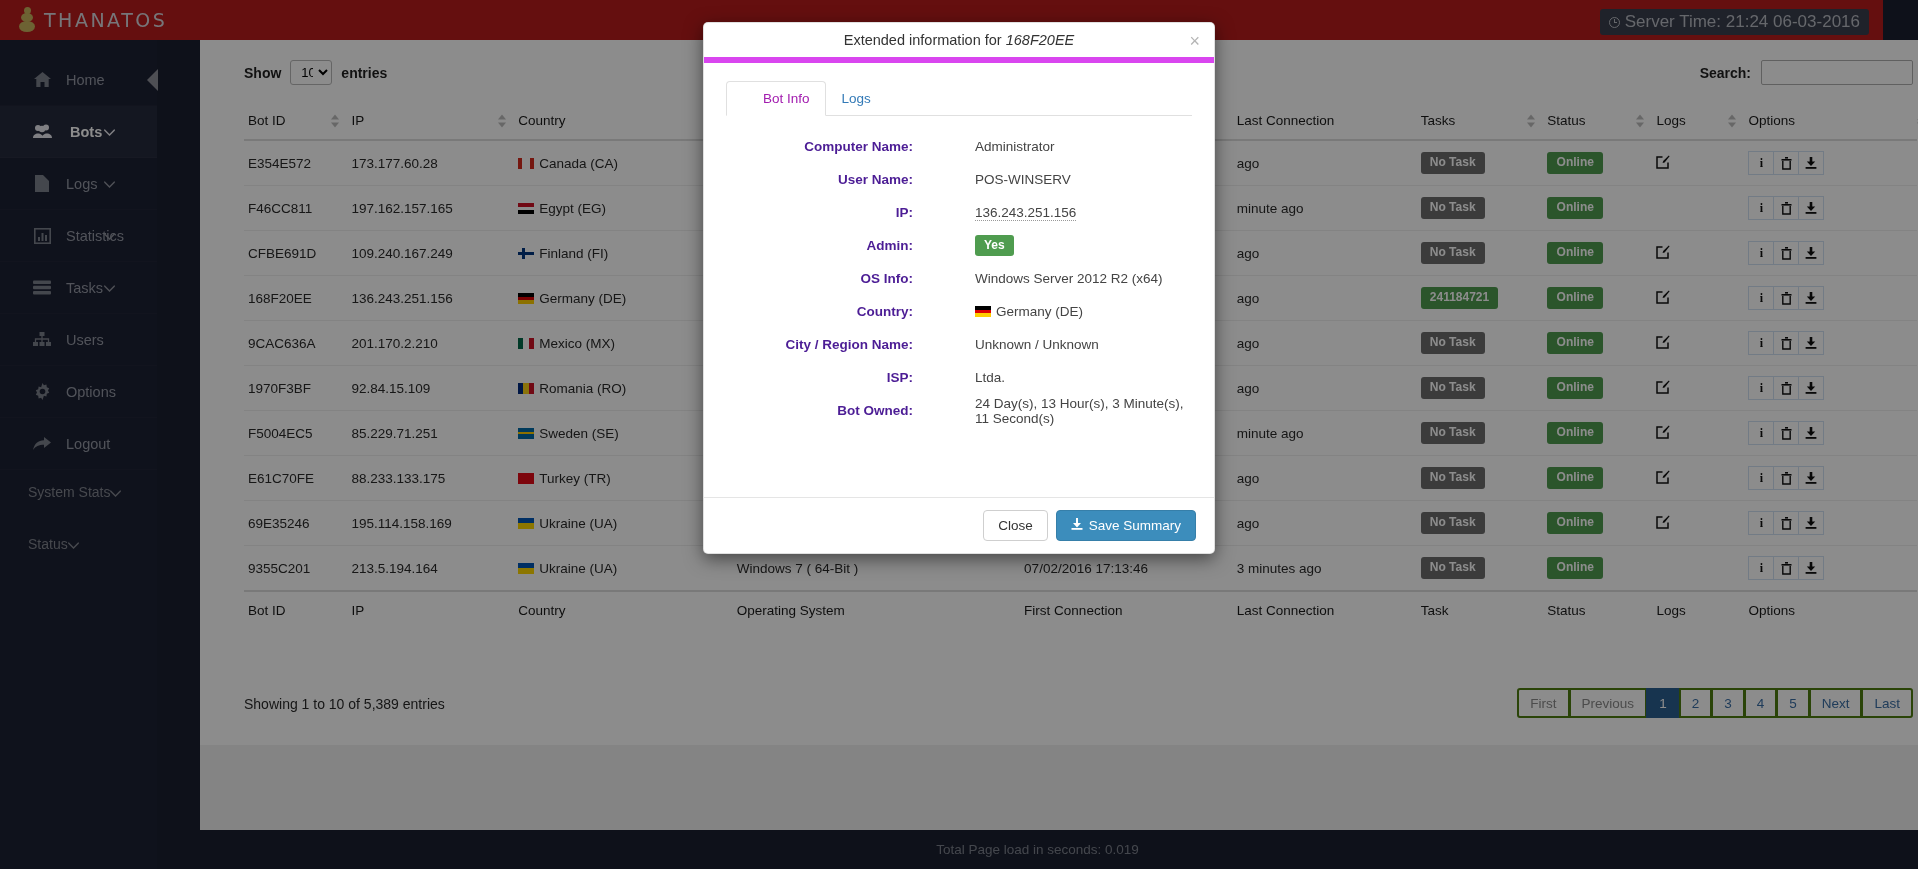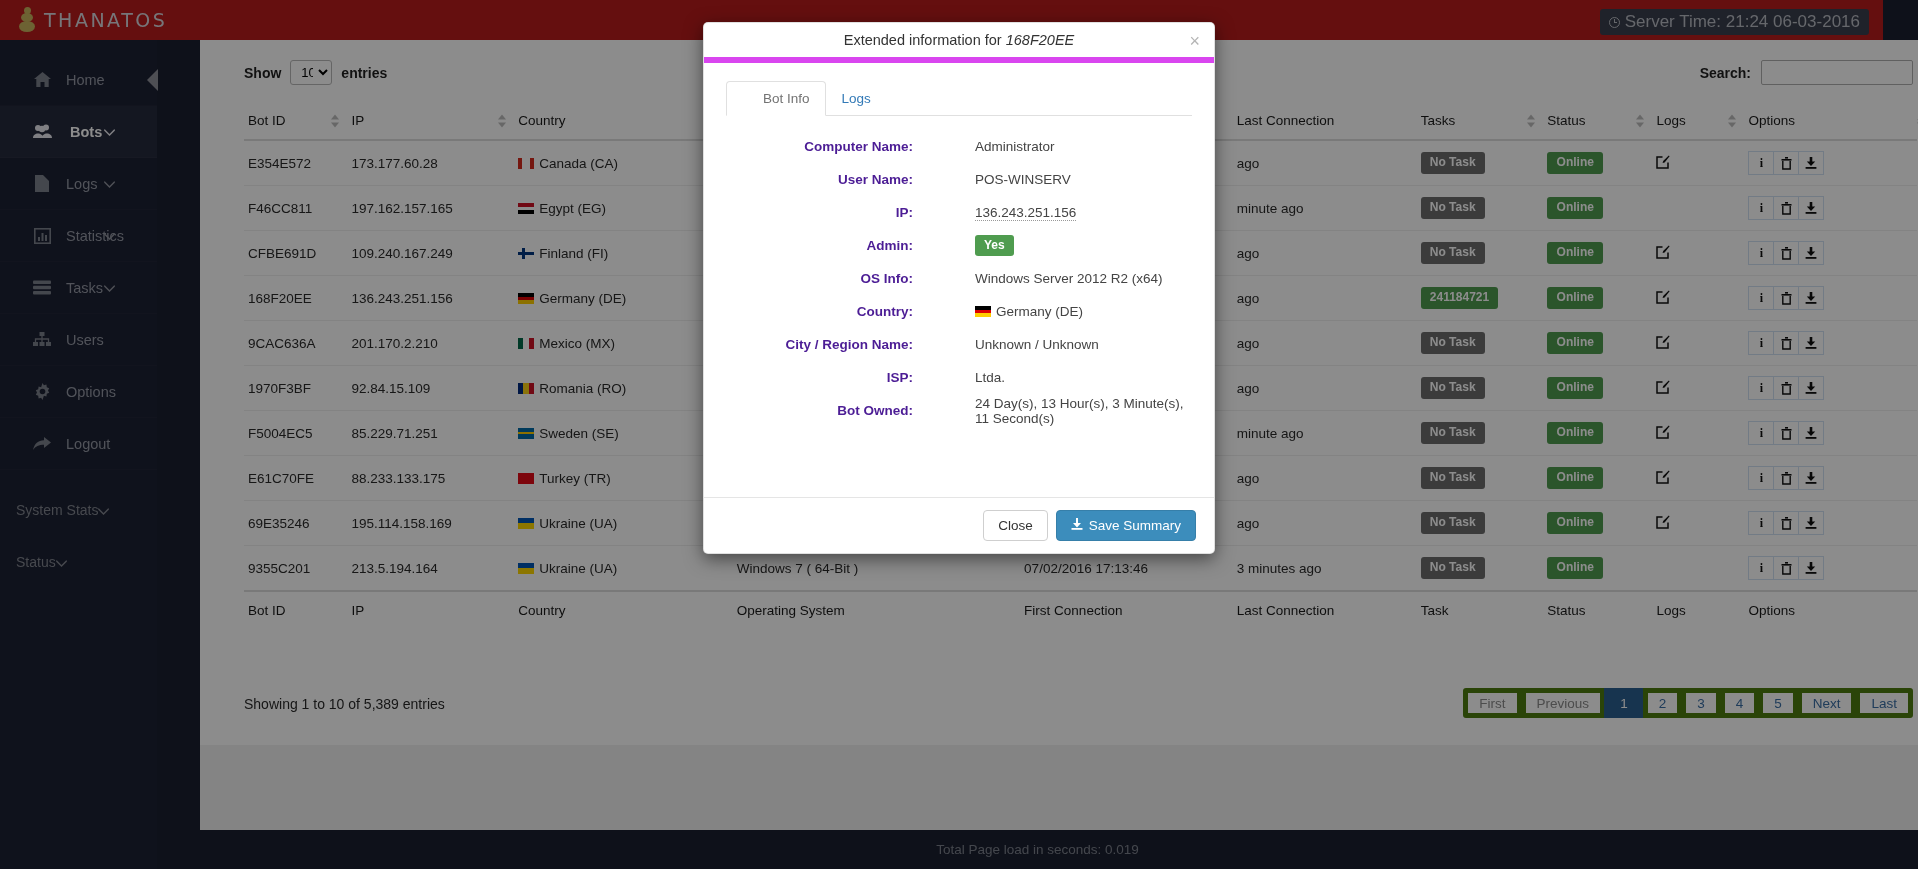--- a/index.html
+++ b/index.html
@@ -68,22 +68,22 @@
     position:absolute; right:42px; top:50%; transform:translateY(-50%);
     color:#8d919c; font-size:11px;
   }
   .nav-item.active .caret{ color:#e8e8ee; }
   #active-arrow{
     position:absolute; right:-1px; top:50%; transform:translateY(-50%);
     width:0;height:0;border-top:11px solid transparent;border-bottom:11px solid transparent;
     border-right:11px solid #8f9099;
   }
   .nav-section{
-    height:52px; display:flex; align-items:center;
-    padding-left:16px; color:#81858f; font-size:14px;
+    height:52px; display:flex; align-items:flex-start;
+    padding-left:28px; color:#81858f; font-size:14px;
     position:relative;
   }
   .nav-gap{ height:14px; }
 
   
   #content{
     position:absolute; left:157px; top:40px; width:1761px; height:829px;
     background:#f1f1f1;
     overflow:hidden;
     margin-left:43px;
@@ -174,21 +174,21 @@
   .logico{ font-size:14px; color:#111; }
 
   
   #tbl-bottom{
     position:absolute; left:0; top:636px; width:1761px; height:60px;
   }
   #info-text{ position:absolute; left:44px; top:20px; font-size:14px; color:#2b2b2b; }
   #pagination{ position:absolute; right:48px; top:12px; display:flex; }
   .pg{
     min-width:24px;height:30px;padding:0 11px;
-    border:5px solid #4d7c0f; margin-left:-1px;
+    border:2px solid #4d7c0f; margin-left:-1px;
     display:flex;align-items:center;justify-content:center;
     font-size:13.5px;color:#3a6ea5;background:#fff;
   }
   .pg.inactive{ color:#8a8a8a; }
   .pg.current{ background:#2a5f91; color:#fff; border-color:#2a5f91; }
   .pg:first-child{ border-radius:3px 0 0 3px; }
   .pg:last-child{ border-radius:0 3px 3px 0; }
 
   #page-footer{
     position:absolute; left:157px; top:830px; width:1761px; height:39px;
@@ -222,21 +222,21 @@
   #modal-tabs:after{
     content:""; position:absolute; left:22px; right:22px; bottom:0;
     height:1px; background:#e0e0e0;
   }
   .mtab{
     font-size:13.5px; padding:9px 15px; color:#337ab7;
     border:1px solid transparent; border-radius:4px 4px 0 0;
     position:relative; z-index:2; background:transparent;
   }
   .mtab.active{
-    color:#737373; background:#fff;
+    color:#a21caf; background:#fff;
     border-color:#e0e0e0 #e0e0e0 #fff #e0e0e0;
     padding-left:36px;
   }
   #modal-body{ padding:14px 22px 22px 22px; }
   .frow{ display:flex; align-items:center; min-height:33px; }
   .flabel{
     width:44%; text-align:right; padding-right:18px;
     font-weight:bold; font-size:13.5px; color:#4c1d95;
   }
   .fval{

